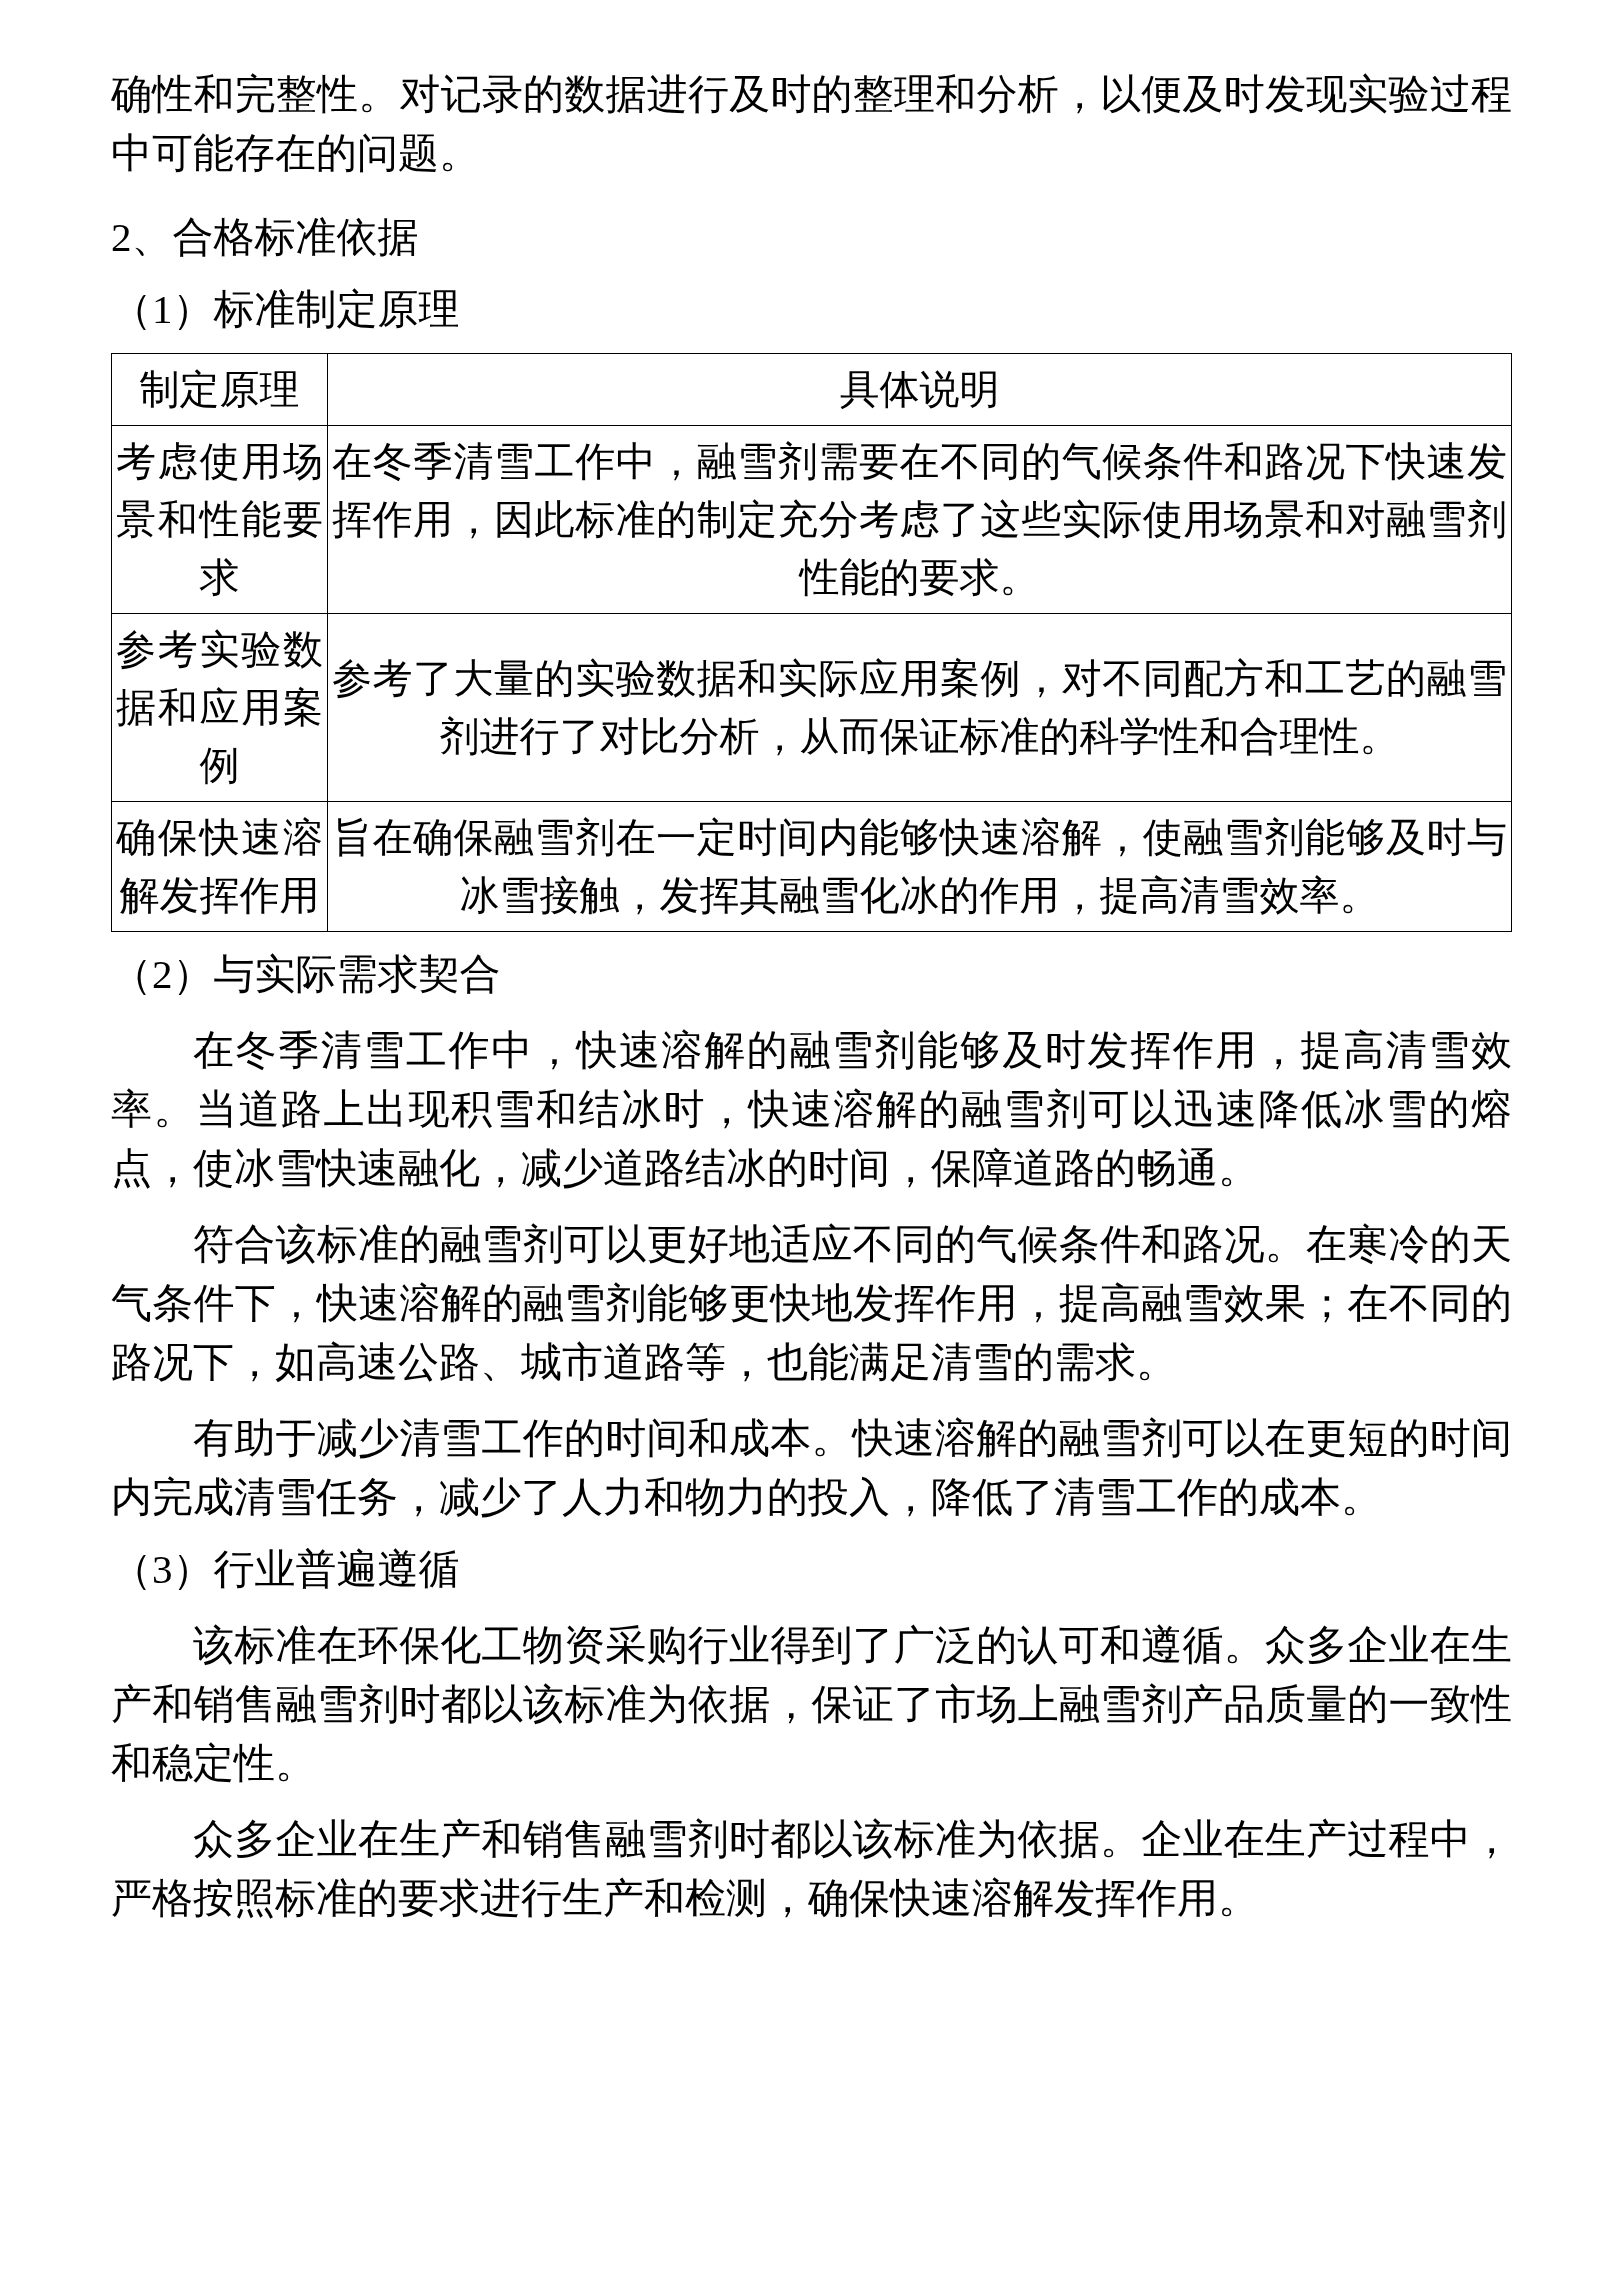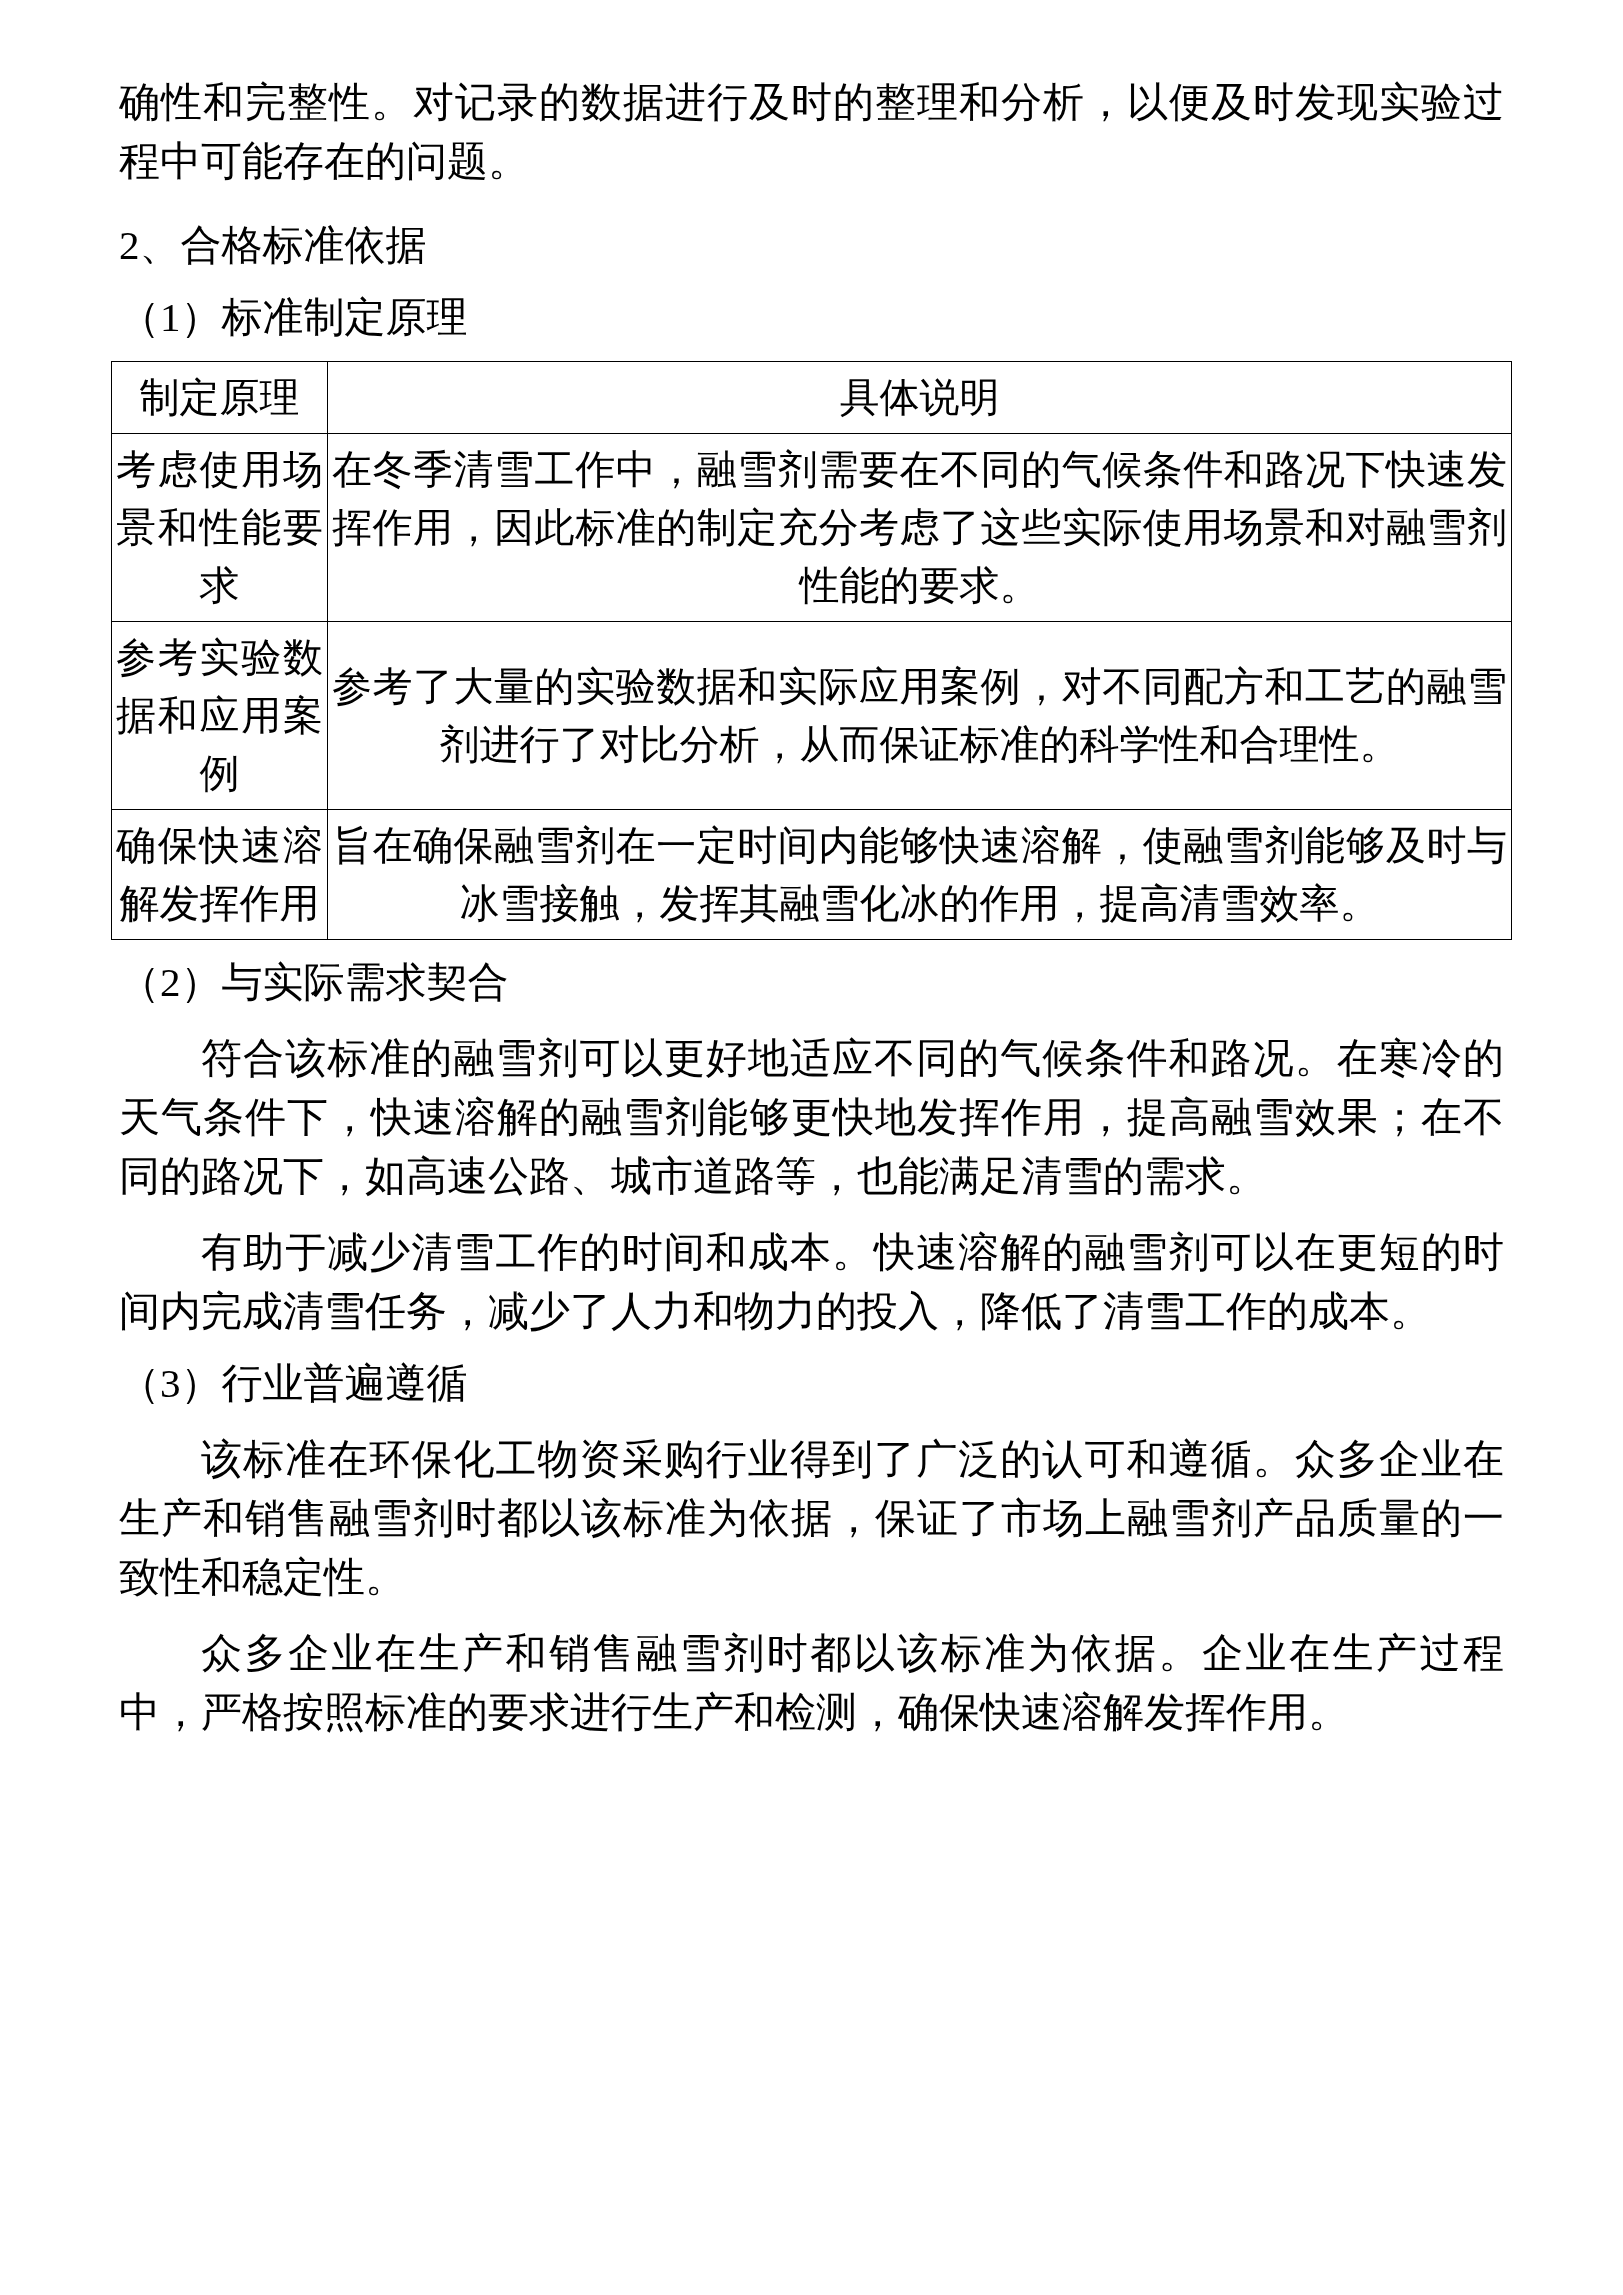--- a/index.html
+++ b/index.html
@@ -12,21 +12,21 @@
     height: 2295px;
     box-sizing: border-box;
     background: #ffffff;
     padding: 65px 111px 0 111px;
     font-family: "Liberation Serif", "DejaVu Serif", serif;
     font-size: 41px;
     color: #000000;
     overflow: hidden;
   }
   p {
-    margin: 8px;
+    margin: 0;
     line-height: 59px;
     text-align: justify;
   }
   p.indent {
     text-indent: 2em;
     margin-top: 17px;
   }
   .heading-num {
     margin-top: 25px;
     line-height: 59px;
@@ -97,20 +97,21 @@
       </tr>
       <tr>
         <td class="cell-principle">确保快速溶解发挥作用</td>
         <td class="cell-description">旨在确保融雪剂在一定时间内能够快速溶解，使融雪剂能够及时与冰雪接触，发挥其融雪化冰的作用，提高清雪效率。</td>
       </tr>
     </tbody>
   </table>
 
   <p class="heading-sub">（2）与实际需求契合</p>
 
+  <p class="indent">在冬季清雪工作中，快速溶解的融雪剂能够及时发挥作用，提高清雪效率。当道路上出现积雪和结冰时，快速溶解的融雪剂可以迅速降低冰雪的熔点，使冰雪快速融化，减少道路结冰的时间，保障道路的畅通。</p>
   <p class="indent">符合该标准的融雪剂可以更好地适应不同的气候条件和路况。在寒冷的天气条件下，快速溶解的融雪剂能够更快地发挥作用，提高融雪效果；在不同的路况下，如高速公路、城市道路等，也能满足清雪的需求。</p>
   <p class="indent">有助于减少清雪工作的时间和成本。快速溶解的融雪剂可以在更短的时间内完成清雪任务，减少了人力和物力的投入，降低了清雪工作的成本。</p>
 
   <p class="heading-sub">（3）行业普遍遵循</p>
 
   <p class="indent">该标准在环保化工物资采购行业得到了广泛的认可和遵循。众多企业在生产和销售融雪剂时都以该标准为依据，保证了市场上融雪剂产品质量的一致性和稳定性。</p>
   <p class="indent">众多企业在生产和销售融雪剂时都以该标准为依据。企业在生产过程中，严格按照标准的要求进行生产和检测，确保快速溶解发挥作用。</p>
 
 </div>
 

